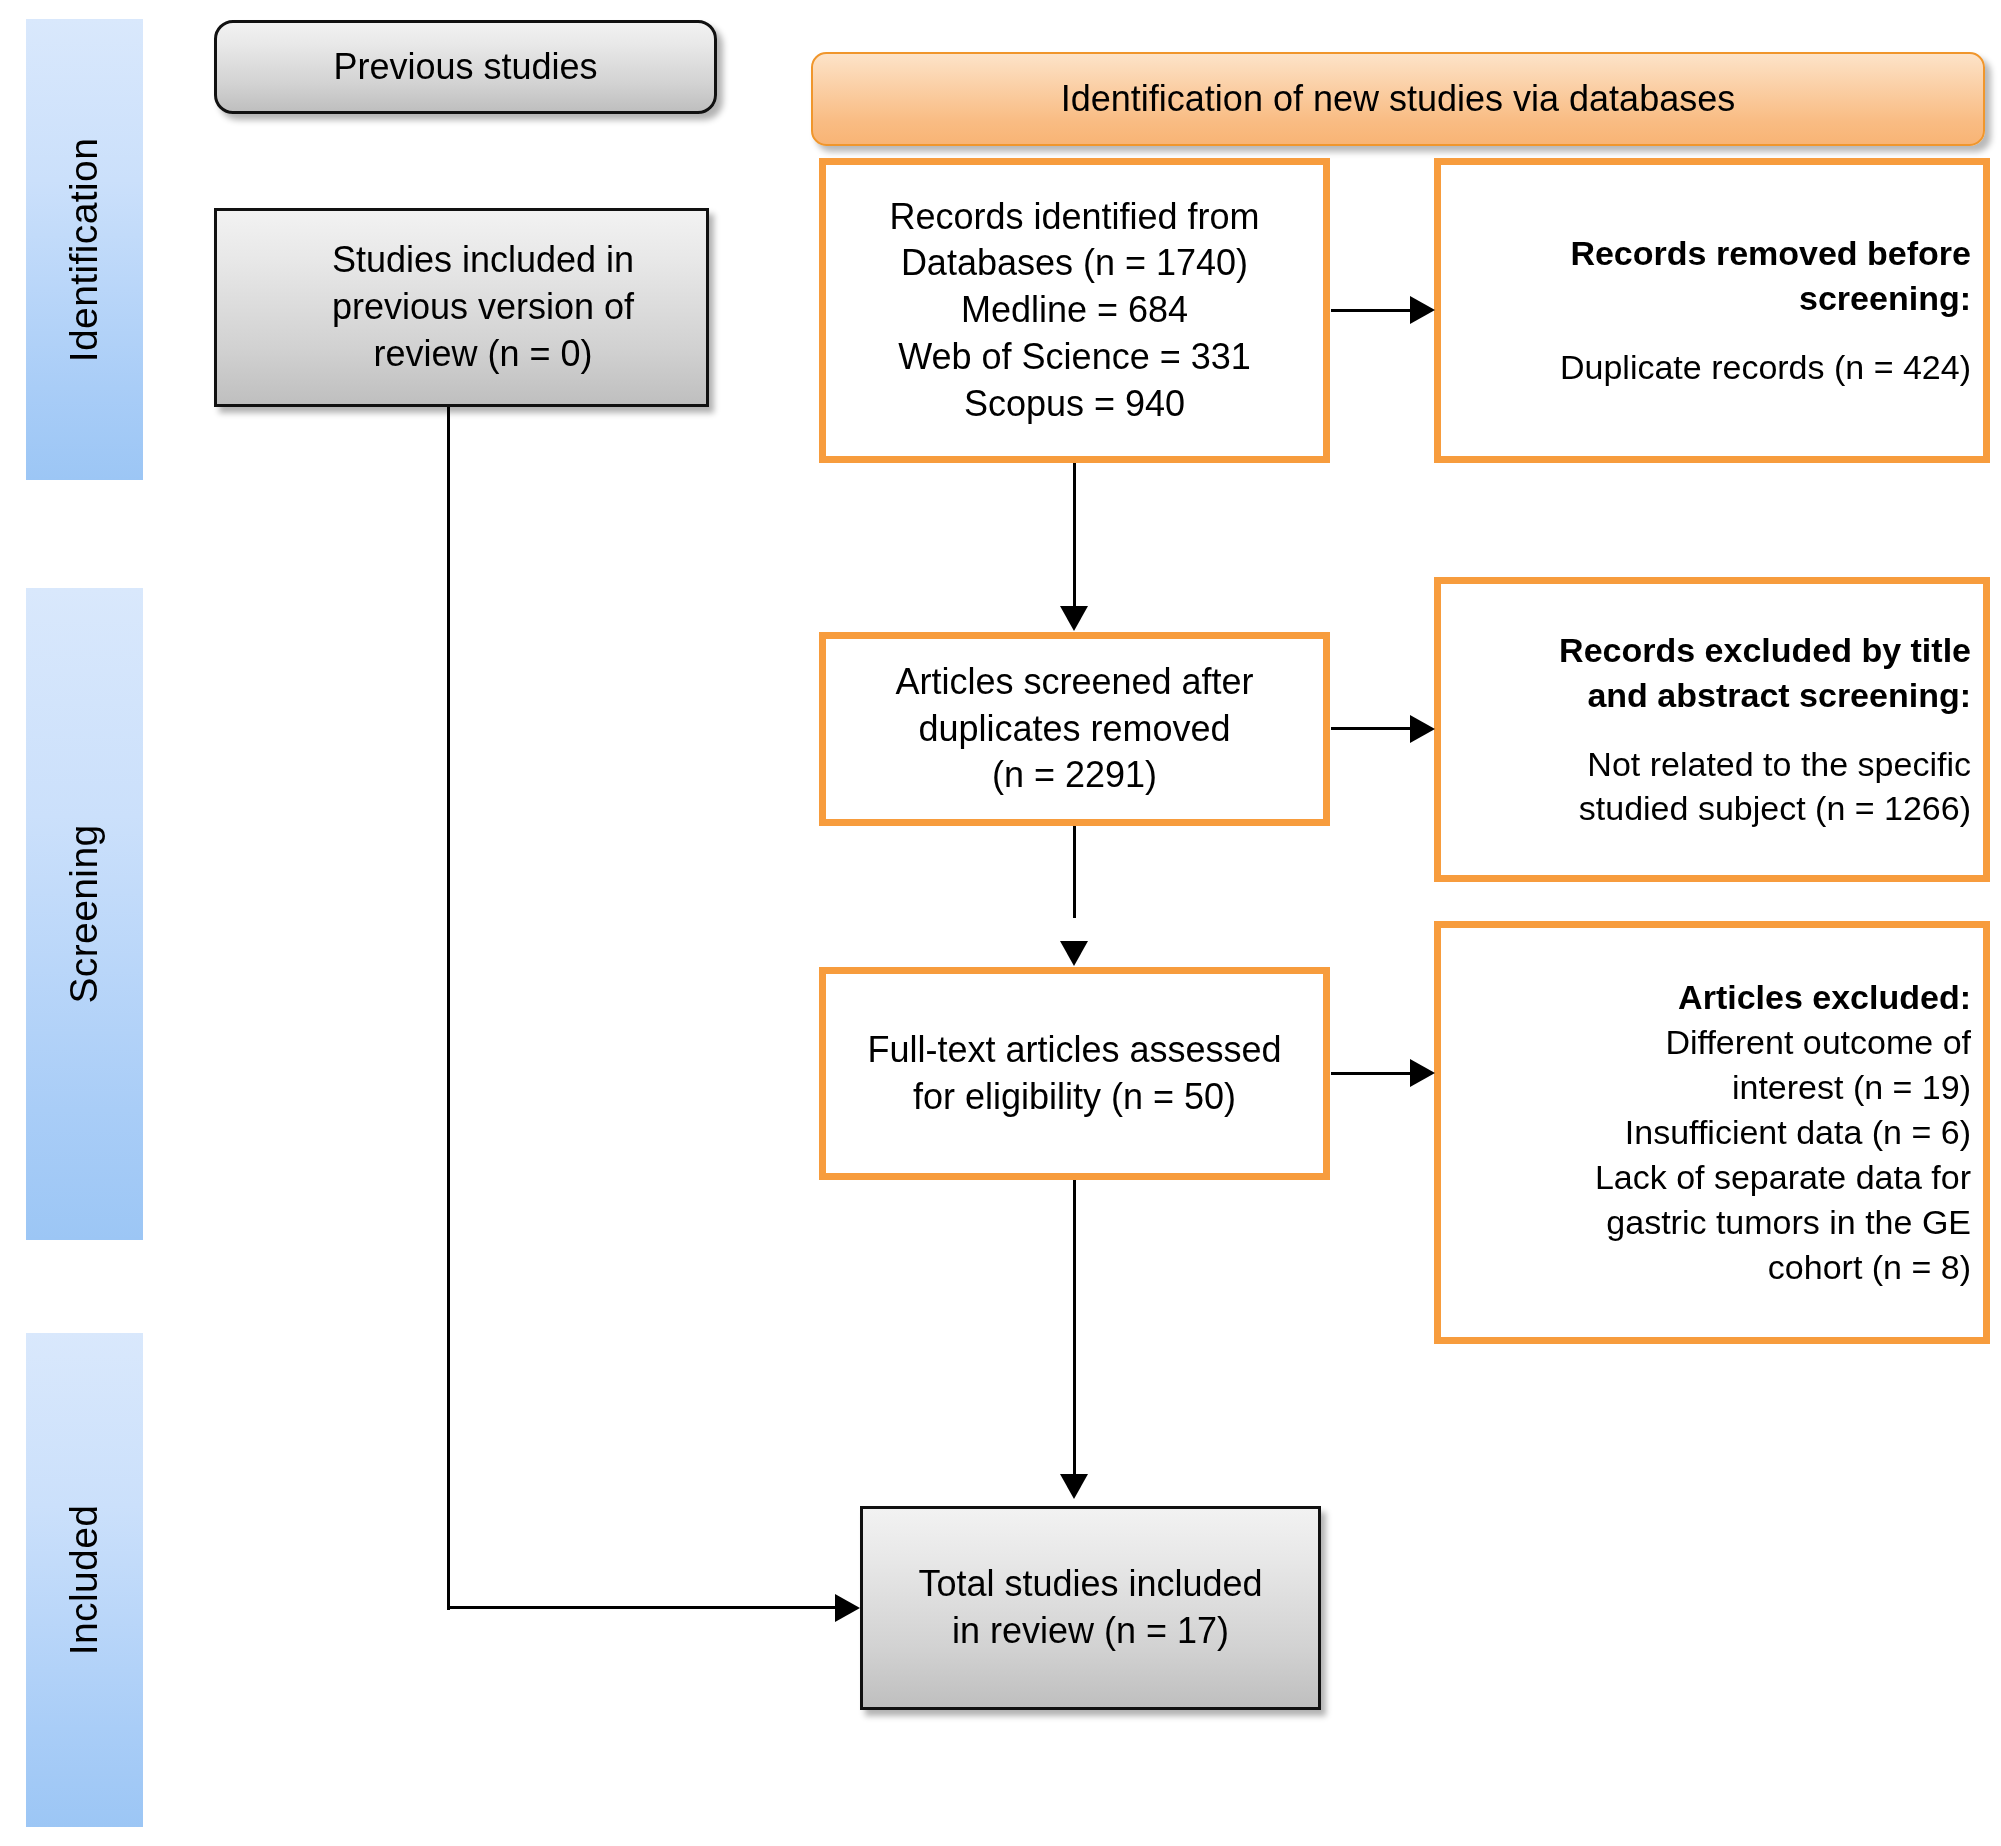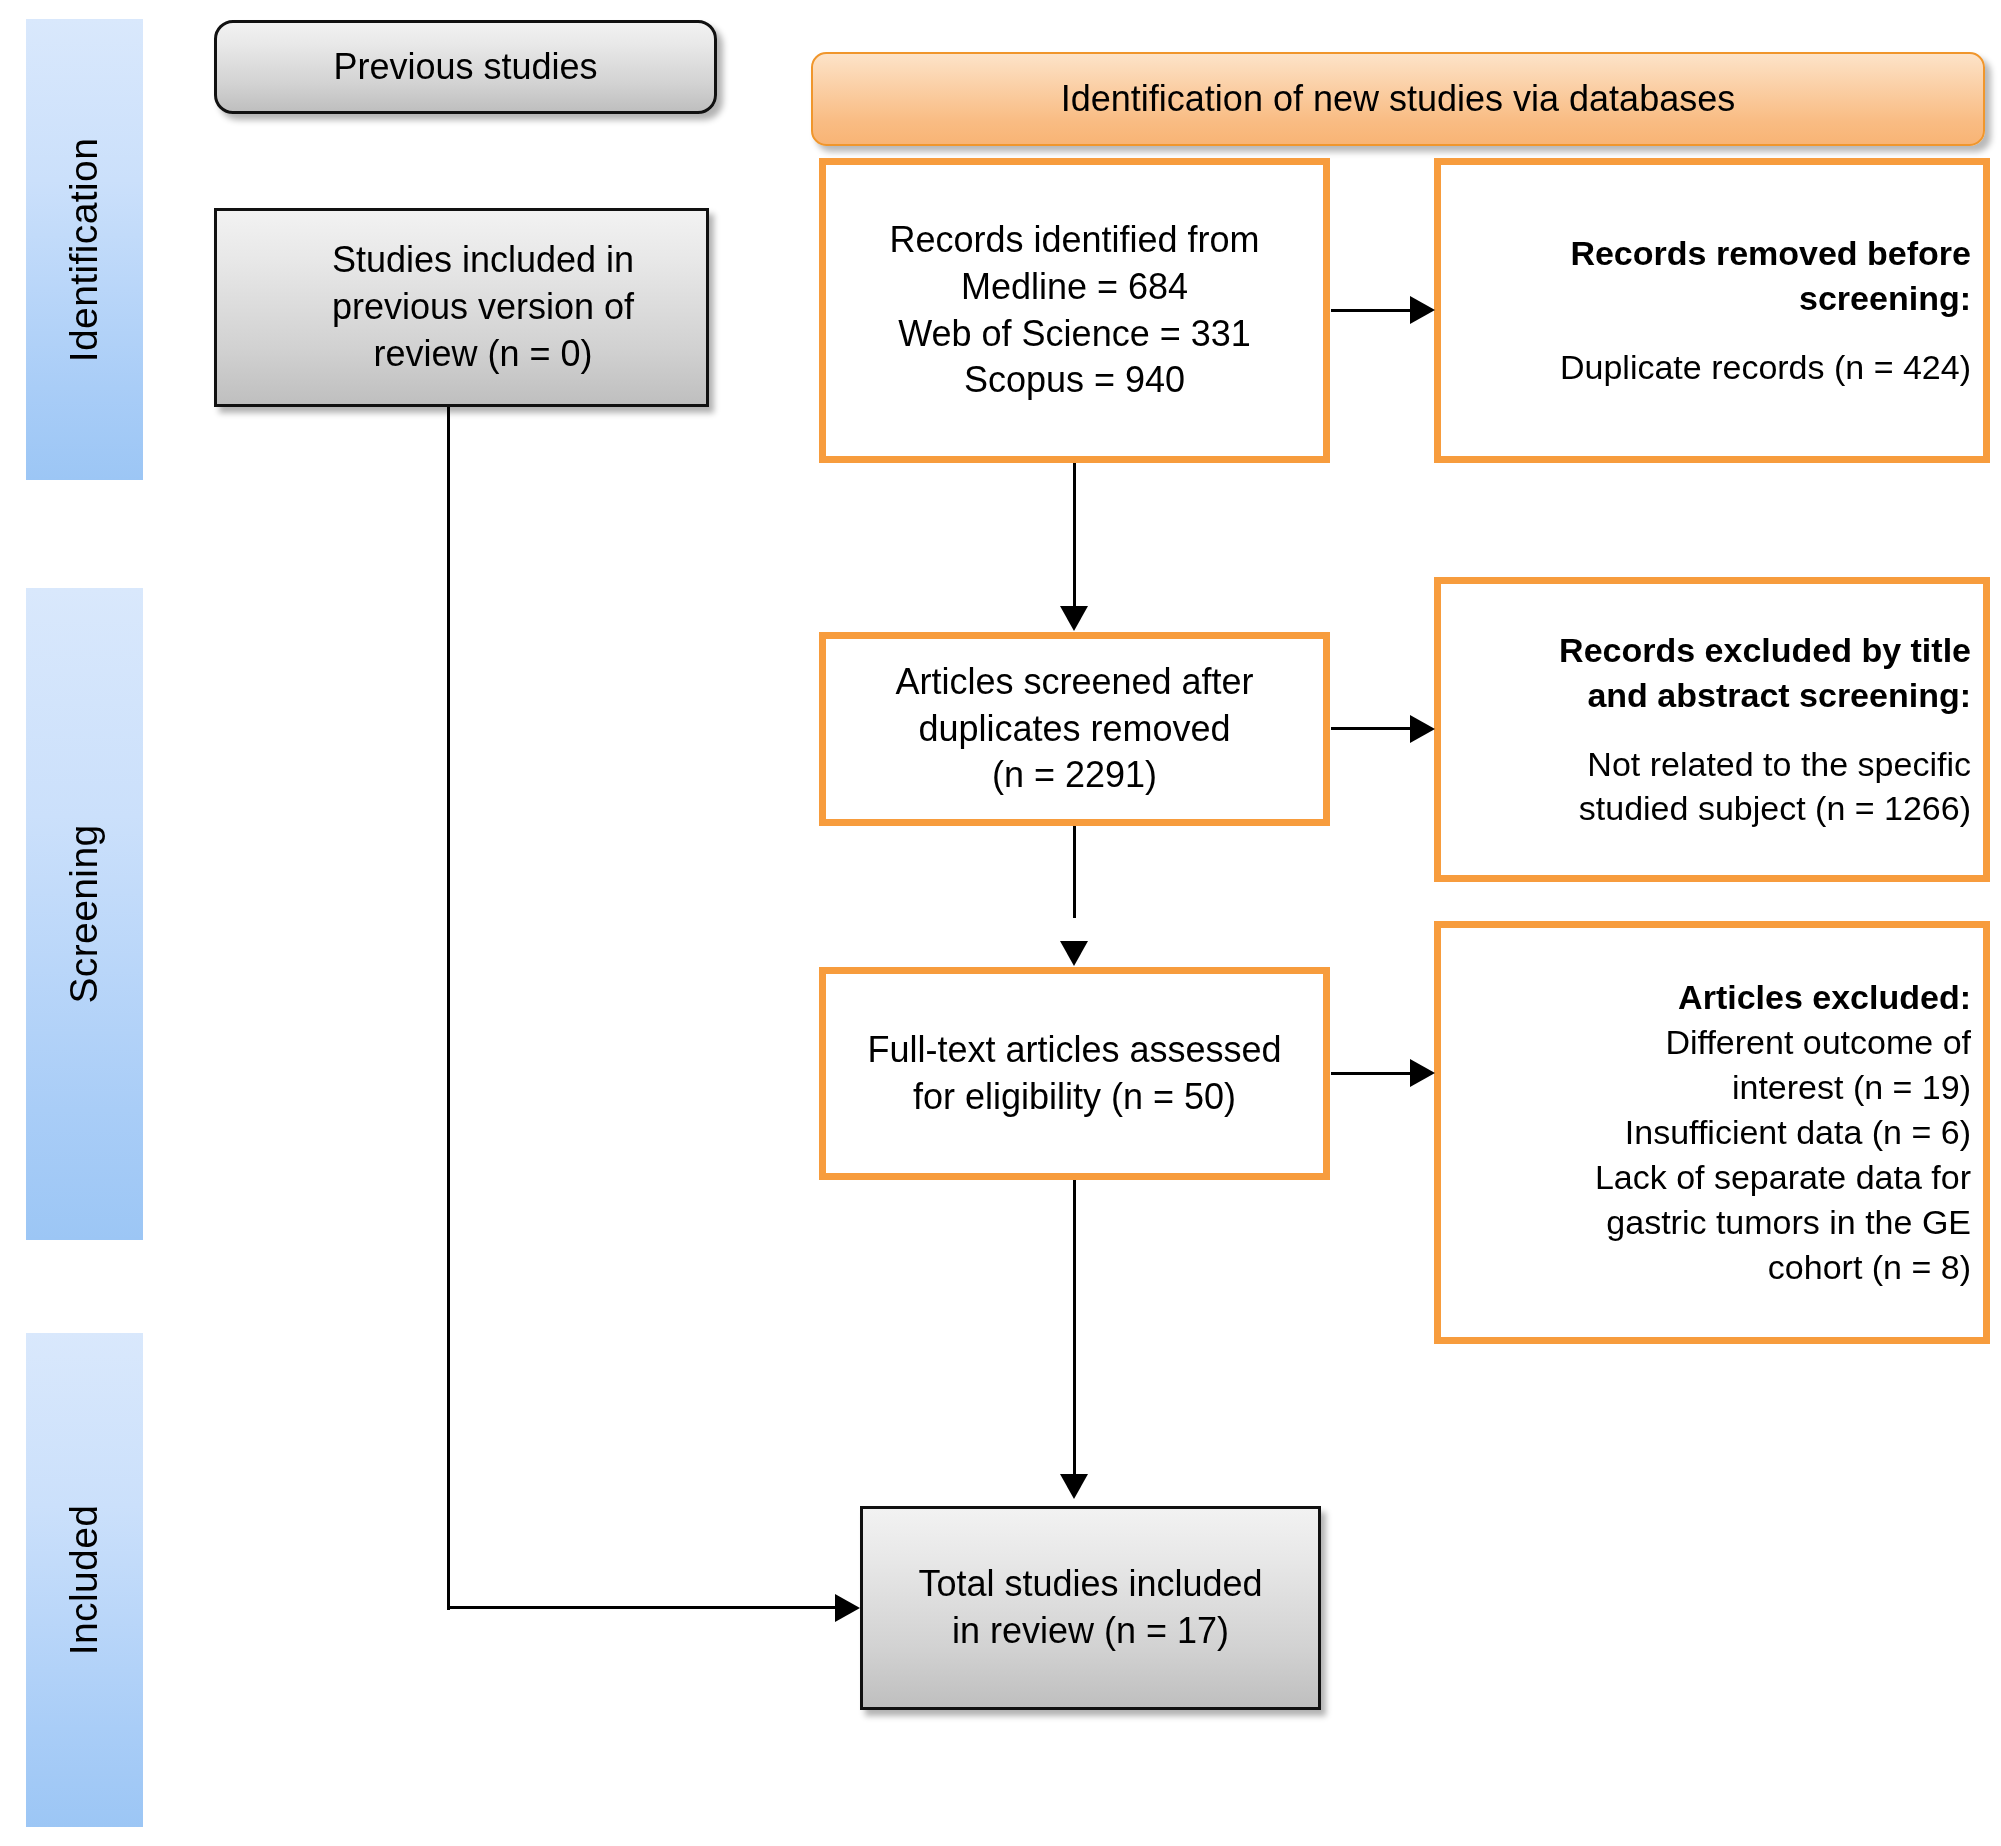--- a/index.html
+++ b/index.html
@@ -129,20 +129,21 @@
     <div class="txt">
       <div>Studies included in</div>
       <div>previous version of</div>
       <div>review (n = 0)</div>
     </div>
   </div>
 
   <div class="box box-orange fs-42" style="left:819px; top:158px; width:511px; height:305px;">
     <div class="txt">
       <div>Records identified from</div>
+      <div>Databases (n = 1740)</div>
       <div>Medline = 684</div>
       <div>Web of Science = 331</div>
       <div>Scopus = 940</div>
     </div>
   </div>
 
   <div class="box box-orange fs-40" style="left:1434px; top:158px; width:556px; height:305px;">
     <div class="txt">
       <div class="bold">Records removed before</div>
       <div class="bold">screening:</div>

